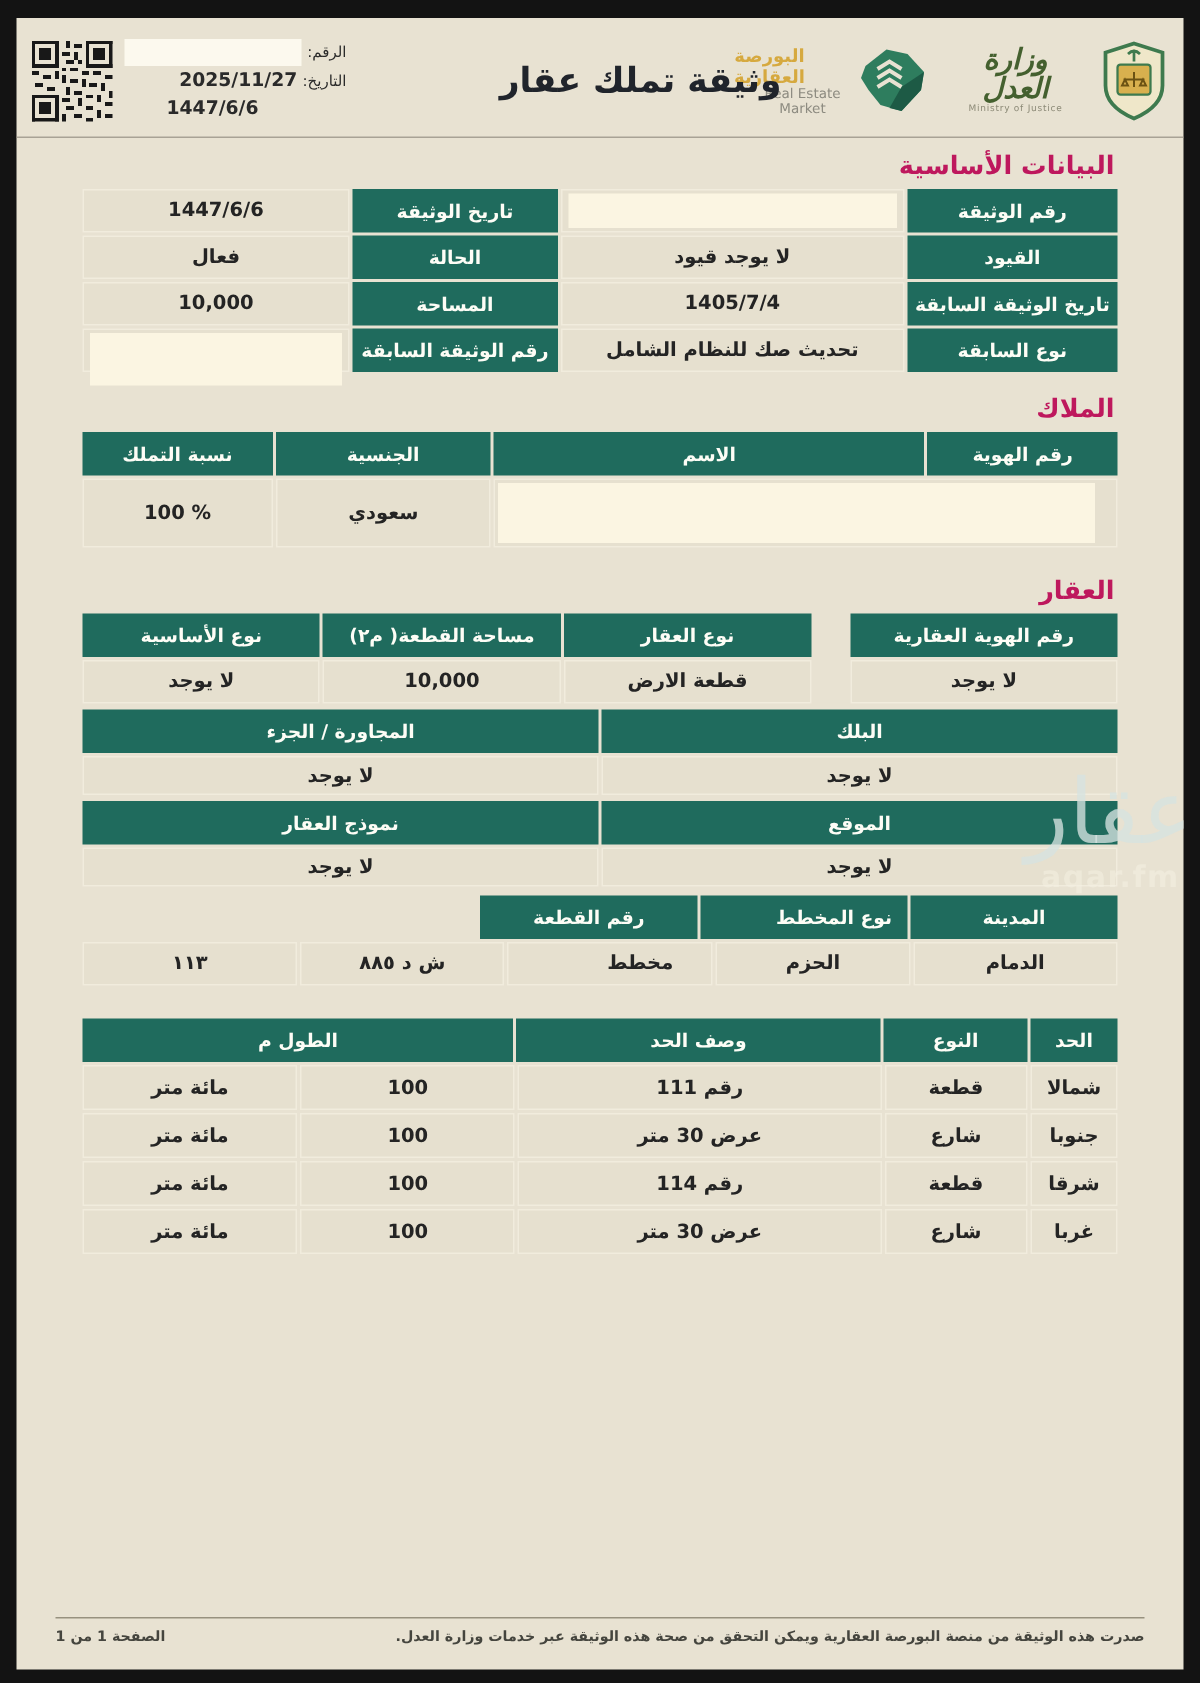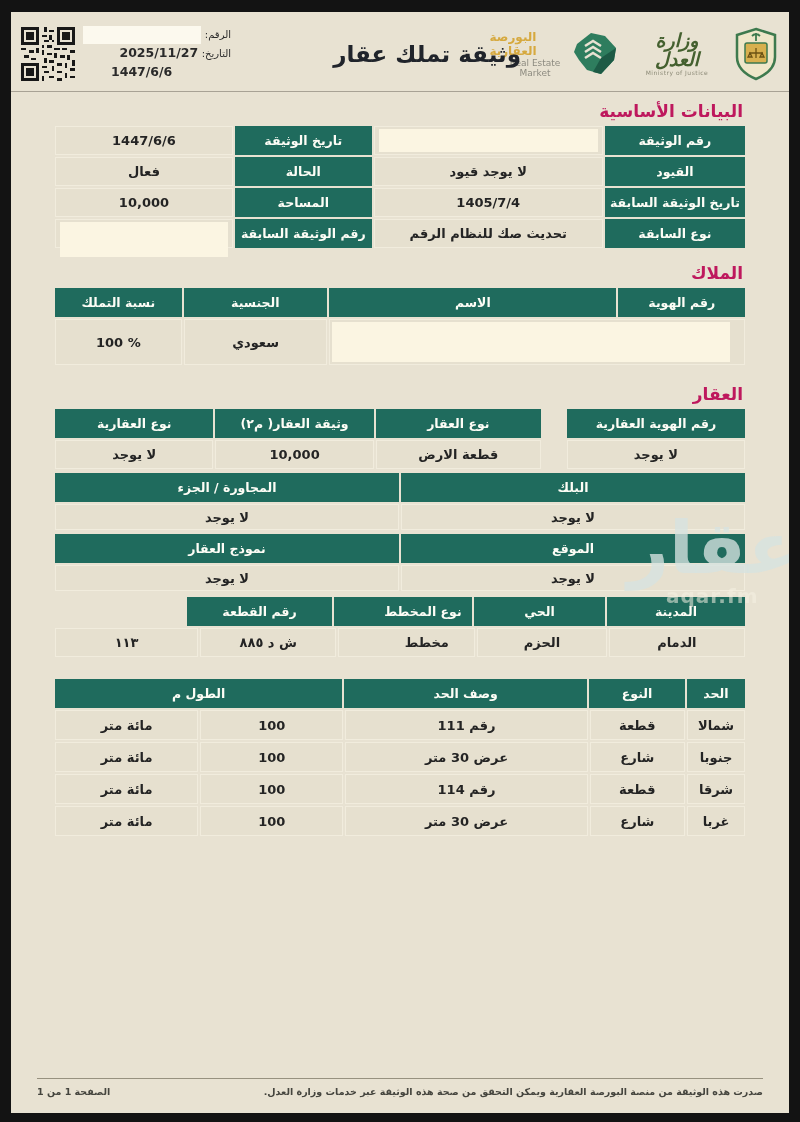--- a/index.html
+++ b/index.html
@@ -62,21 +62,21 @@
   .b-side { width:8.5%; } .b-type { width:14%; } .b-desc { width:35.5%; }
   .b-len { width:21%; } .b-lentxt { width:21%; }
   .borders .vcell { height:30px; }
 
   .gap4 { height:4px; } .gap2 { height:2px; } .gap20 { height:20px; }
 
   
   .watermark { position:absolute; left:-6px; top:500px; direction:ltr; text-align:right;
                pointer-events:none; z-index:5; right:auto; left:auto; }
   .watermark { position:absolute; right:-8px; top:500px; }
-  .wm-main { font-size:72px; font-weight:700; color:rgba(214,227,224,0.78); line-height:1; }
+  .wm-main { font-size:60px; font-weight:400; color:rgba(214,227,224,0.78); line-height:1; }
   .wm-sub { font-size:20px; font-weight:700; color:rgba(244,240,226,0.55);
             text-align:center; letter-spacing:1px; }
 
   
   .footer { position:absolute; left:26px; right:26px; bottom:16px; }
   .footer-line { border-top:1px solid #97917f; margin-bottom:7px; }
   .footer-row { display:flex; justify-content:space-between; align-items:flex-start;
                 font-size:9.5px; color:#45453e; }
   .footer-note { font-weight:700; }
   .footer-page { font-weight:700; direction:rtl; }
@@ -203,21 +203,21 @@
         <div class="vcell c-v2">فعال</div>
       </div>
       <div class="trow">
         <div class="hcell c-l1">تاريخ الوثيقة السابقة</div>
         <div class="vcell c-v1">1405/7/4</div>
         <div class="hcell c-l2">المساحة</div>
         <div class="vcell c-v2">10,000</div>
       </div>
       <div class="trow">
         <div class="hcell c-l1">نوع السابقة</div>
-        <div class="vcell c-v1">تحديث صك للنظام الرقم</div>
+        <div class="vcell c-v1">تحديث صك للنظام الشامل</div>
         <div class="hcell c-l2">رقم الوثيقة السابقة</div>
         <div class="vcell c-v2">
             <div class="redact overflow-down"></div>
           </div>
       </div>
     </div>
 
     <div class="sec-title" style="margin-top:6px">الملاك</div>
 
     <div>
@@ -235,22 +235,22 @@
         <div class="vcell o-share">% 100</div>
       </div>
     </div>
 
     <div class="sec-title" style="margin-top:10px">العقار</div>
 
     <div>
       <div class="trow">
         <div class="hcell p1">رقم الهوية العقارية</div>
         <div class="hcell p2">نوع العقار</div>
-        <div class="hcell p3">وثيقة العقار( م٢)</div>
-        <div class="hcell p4">نوع العقارية</div>
+        <div class="hcell p3">مساحة القطعة( م٢)</div>
+        <div class="hcell p4">نوع الأساسية</div>
       </div>
       <div class="trow">
         <div class="vcell p1">لا يوجد</div>
         <div class="vcell p2">قطعة الارض</div>
         <div class="vcell p3">10,000</div>
         <div class="vcell p4">لا يوجد</div>
       </div>
 
       <div class="gap2"></div>
       <div class="trow">
@@ -268,21 +268,20 @@
         <div class="hcell half">نموذج العقار</div>
       </div>
       <div class="trow">
         <div class="vcell half short">لا يوجد</div>
         <div class="vcell half short">لا يوجد</div>
       </div>
 
       <div class="gap4"></div>
       <div class="trow">
         <div class="hcell ct1">المدينة</div>
-        <div class="hcell ct2">الحي</div>
         <div class="hcell ct3">نوع المخطط</div>
         <div class="hcell ct5">رقم القطعة</div>
       </div>
       <div class="trow">
         <div class="vcell ct1">الدمام</div>
         <div class="vcell ct2">الحزم</div>
         <div class="vcell ct3">مخطط</div>
         <div class="vcell ct4">ش د ٨٨٥</div>
         <div class="vcell ct5">١١٣</div>
       </div>

